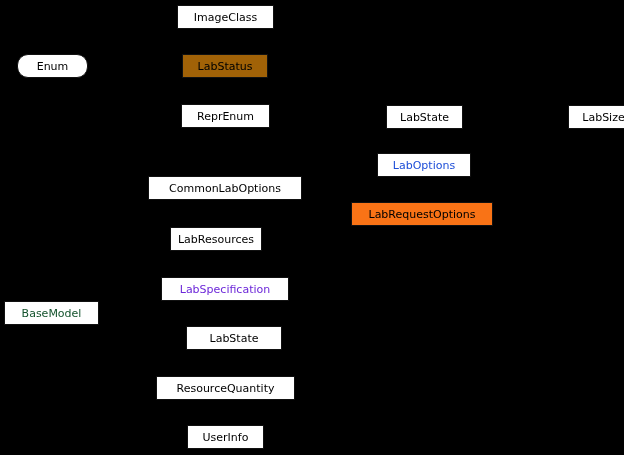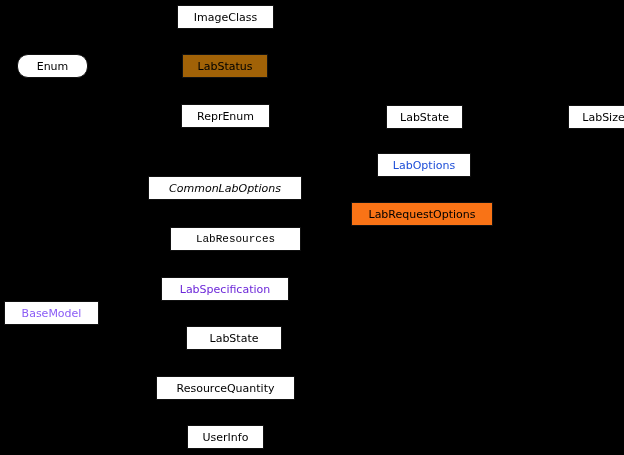--- a/index.html
+++ b/index.html
@@ -34,21 +34,21 @@
 <body>
 
 <div id="stage" style="background: rgb(0, 0, 0);">
     <div class="class-node" style="left: 177px; top: 5px; width: 97px; height: 24px; background: rgb(255, 255, 255); color: rgb(0, 0, 0); border-color: rgb(17, 17, 17);">ImageClass</div>
     <div class="class-node" style="left: 17px; top: 54px; width: 71px; height: 24px; background: rgb(255, 255, 255); color: rgb(0, 0, 0); border-color: rgb(17, 17, 17); border-radius: 11px;">Enum</div>
     <div class="class-node" style="left: 182px; top: 54px; width: 86px; height: 24px; background: #a16207; color: rgb(0, 0, 0); border-color: rgb(17, 17, 17);">LabStatus</div>
     <div class="class-node" style="left: 181px; top: 104px; width: 89px; height: 24px; background: rgb(255, 255, 255); color: rgb(0, 0, 0); border-color: rgb(17, 17, 17);">ReprEnum</div>
     <div class="class-node" style="left: 386px; top: 105px; width: 77px; height: 24px; background: rgb(255, 255, 255); color: rgb(0, 0, 0); border-color: rgb(17, 17, 17);">LabState</div>
     <div class="class-node" style="left: 548px; top: 105px; width: 71px; height: 24px; background: rgb(255, 255, 255); color: rgb(0, 0, 0); border-color: rgb(17, 17, 17); margin-left: 20px;">LabSize</div>
     <div class="class-node" style="left: 377px; top: 153px; width: 94px; height: 24px; background: rgb(255, 255, 255); color: #1d4ed8; border-color: rgb(17, 17, 17);">LabOptions</div>
-    <div class="class-node" style="left: 148px; top: 176px; width: 154px; height: 24px; background: rgb(255, 255, 255); color: rgb(0, 0, 0); border-color: rgb(17, 17, 17); font-style: italic;">CommonLabOptions</div>
+    <div class="class-node" style="left: 148px; top: 176px; width: 154px; height: 24px; background: rgb(255, 255, 255); color: rgb(0, 0, 0); border-color: rgb(17, 17, 17);">CommonLabOptions</div>
     <div class="class-node" style="left: 351px; top: 202px; width: 142px; height: 24px; background: #f97316; color: rgb(0, 0, 0); border-color: rgb(17, 17, 17);">LabRequestOptions</div>
-    <div class="class-node" style="left: 170px; top: 227px; width: 131px; height: 24px; background: rgb(255, 255, 255); color: rgb(0, 0, 0); border-color: rgb(17, 17, 17); font-family: Liberation Mono, monospace;">LabResources</div>
+    <div class="class-node" style="left: 170px; top: 227px; width: 92px; height: 24px; background: rgb(255, 255, 255); color: rgb(0, 0, 0); border-color: rgb(17, 17, 17);">LabResources</div>
     <div class="class-node" style="left: 161px; top: 277px; width: 128px; height: 24px; background: rgb(255, 255, 255); color: #6d28d9; border-color: rgb(17, 17, 17);">LabSpecification</div>
-    <div class="class-node" style="left: 4px; top: 301px; width: 95px; height: 24px; background: rgb(255, 255, 255); color: #8b5cf6; border-color: rgb(17, 17, 17);">BaseModel</div>
+    <div class="class-node" style="left: 4px; top: 301px; width: 95px; height: 24px; background: rgb(255, 255, 255); color: #14532d; border-color: rgb(17, 17, 17);">BaseModel</div>
     <div class="class-node" style="left: 186px; top: 326px; width: 96px; height: 24px; background: rgb(255, 255, 255); color: rgb(0, 0, 0); border-color: rgb(17, 17, 17);">LabState</div>
     <div class="class-node" style="left: 156px; top: 376px; width: 139px; height: 24px; background: rgb(255, 255, 255); color: rgb(0, 0, 0); border-color: rgb(17, 17, 17);">ResourceQuantity</div>
     <div class="class-node" style="left: 187px; top: 425px; width: 77px; height: 24px; background: rgb(255, 255, 255); color: rgb(0, 0, 0); border-color: rgb(17, 17, 17);">UserInfo</div>
   </div>
 
 </body></html>

